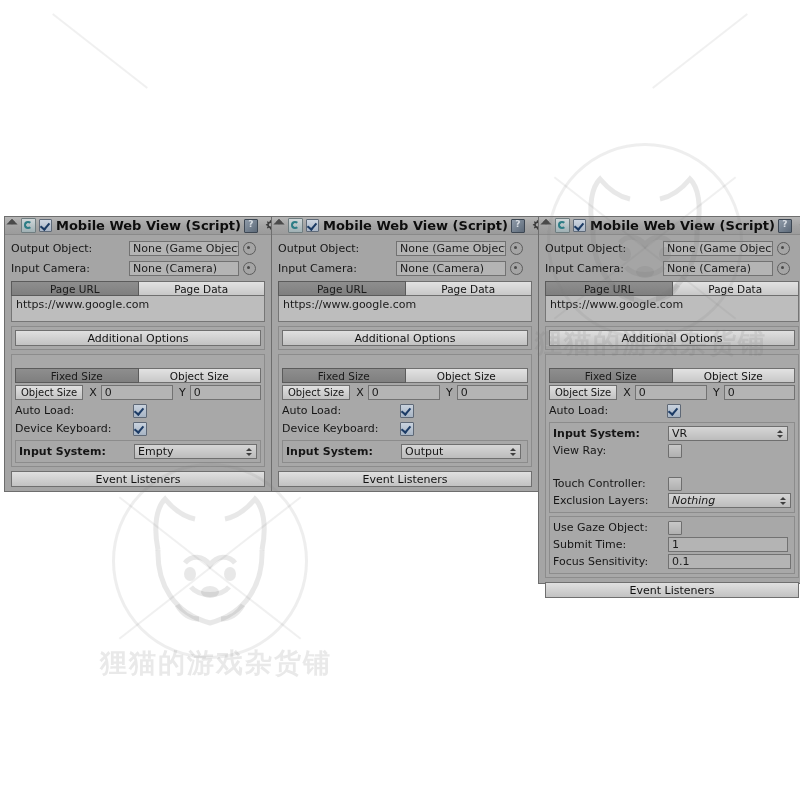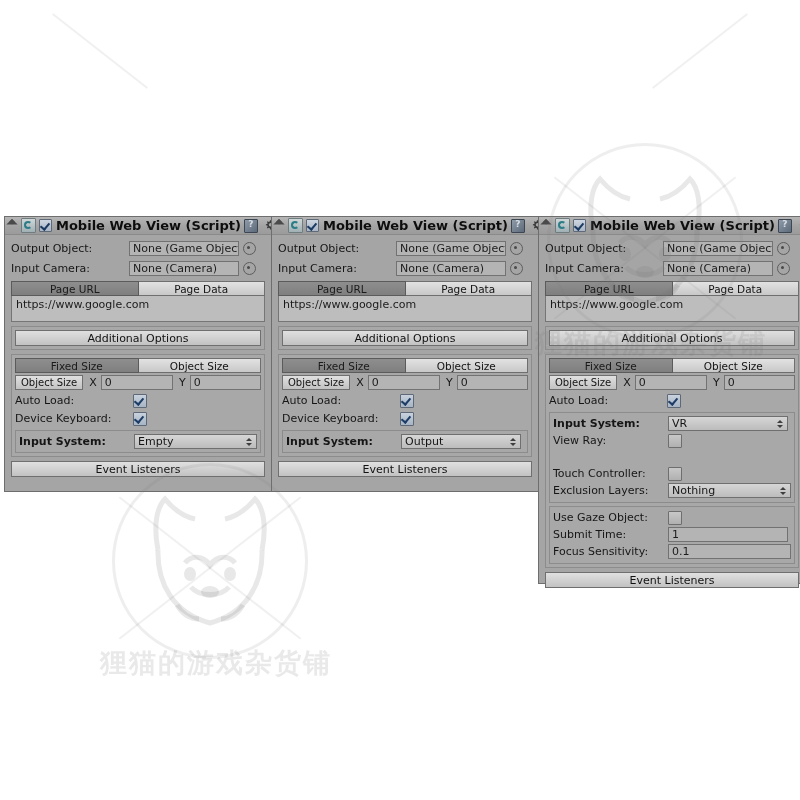--- a/index.html
+++ b/index.html
@@ -189,21 +189,21 @@
   }
 
   
   .group{
     border:1px solid #8c8c8c;
     background:#a8a8a8;
     box-sizing:border-box;
     padding:3px;
     margin-top:4px;
   }
-  .group.tight{padding:2px 3px 3px 3px;}
+  .group.tight{padding:12px 3px 3px 3px;}
 
   .wide-btn{
     height:16px;
     border:1px solid #6f6f6f;
     box-sizing:border-box;
     background:linear-gradient(to bottom,#e0e0e0,#c2c2c2);
     display:flex;align-items:center;justify-content:center;
     font-size:11px;color:#121212;
   }
 
@@ -558,21 +558,21 @@
         <div class="row" style="height:17px;margin-top:0;">
           <span class="lbl" style="width:115px;">View Ray:</span>
           <span class="cbox off"></span>
         </div>
         <div class="row" style="height:17px;margin-top:16px;">
           <span class="lbl" style="width:115px;">Touch Controller:</span>
           <span class="cbox off"></span>
         </div>
         <div class="row" style="height:17px;margin-top:0;">
           <span class="lbl" style="width:115px;">Exclusion Layers:</span>
-          <span class="dropdown" style="width:128px;">
+          <span class="dropdown" style="width:128px;font-style:italic;">
             <span class="dval">Nothing</span>
             <span class="dd-arrows">
                 <i class="up"></i>
                 <i class="dn"></i>
               </span>
           </span>
         </div>
       </div>
 
       <div class="group tight" style="margin-top:3px;padding:2px 3px 3px 3px;">

